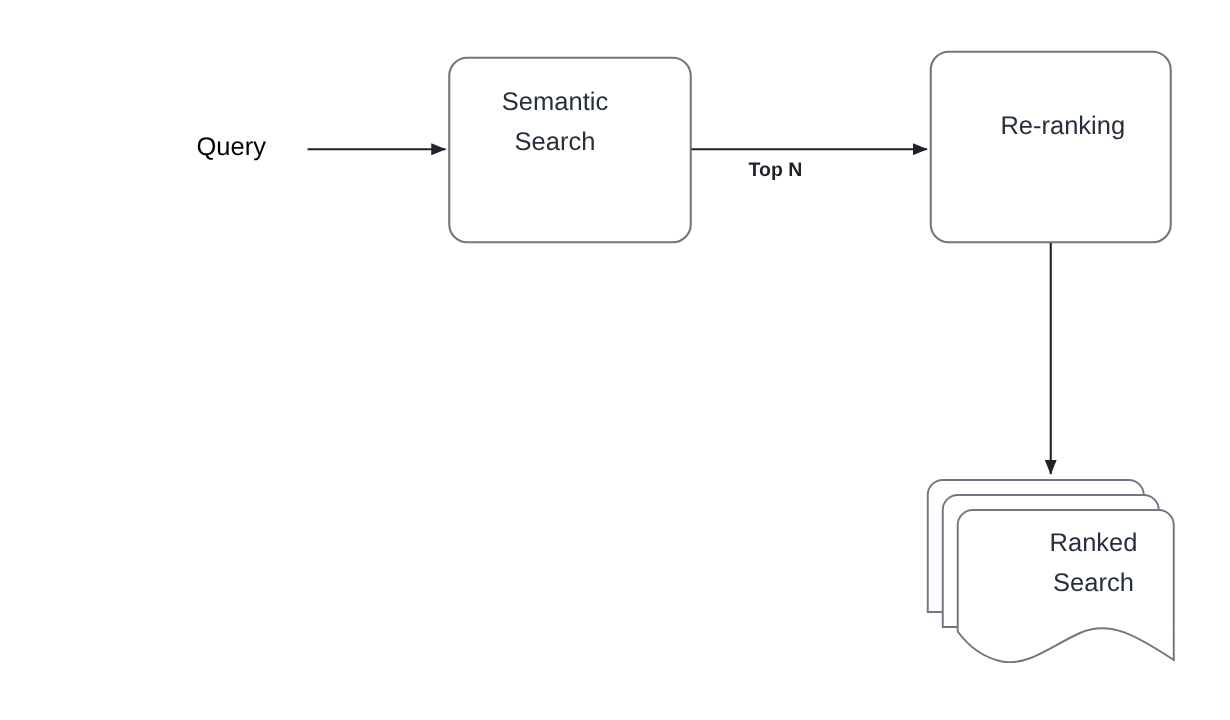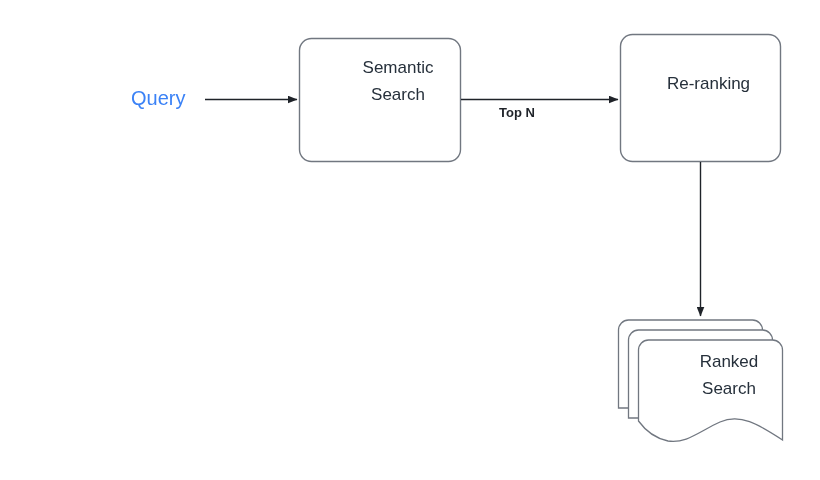--- a/index.html
+++ b/index.html
@@ -38,32 +38,31 @@
     font-family: "Liberation Sans", sans-serif;
     font-size: 13px;
     font-weight: bold;
     line-height: 14px;
     background: #ffffff;
     padding: 0 2px;
     white-space: nowrap;
   }
   .free-label {
     position: absolute;
-    color: #3b82f6;
+    color: #000000;
     font-family: "Liberation Sans", sans-serif;
-    font-size: 20px;
+    font-size: 17px;
     line-height: 20px;
     white-space: nowrap;
   }
   
   #label-semantic-search {
     left: 299px;
     top: 54px;
     width: 142px;
-    padding-left: 28px;
   }
   #label-reranking {
     left: 618px;
     top: 70px;
     width: 181px;
   }
   #label-ranked-results {
     left: 638px;
     top: 348px;
     width: 142px;

